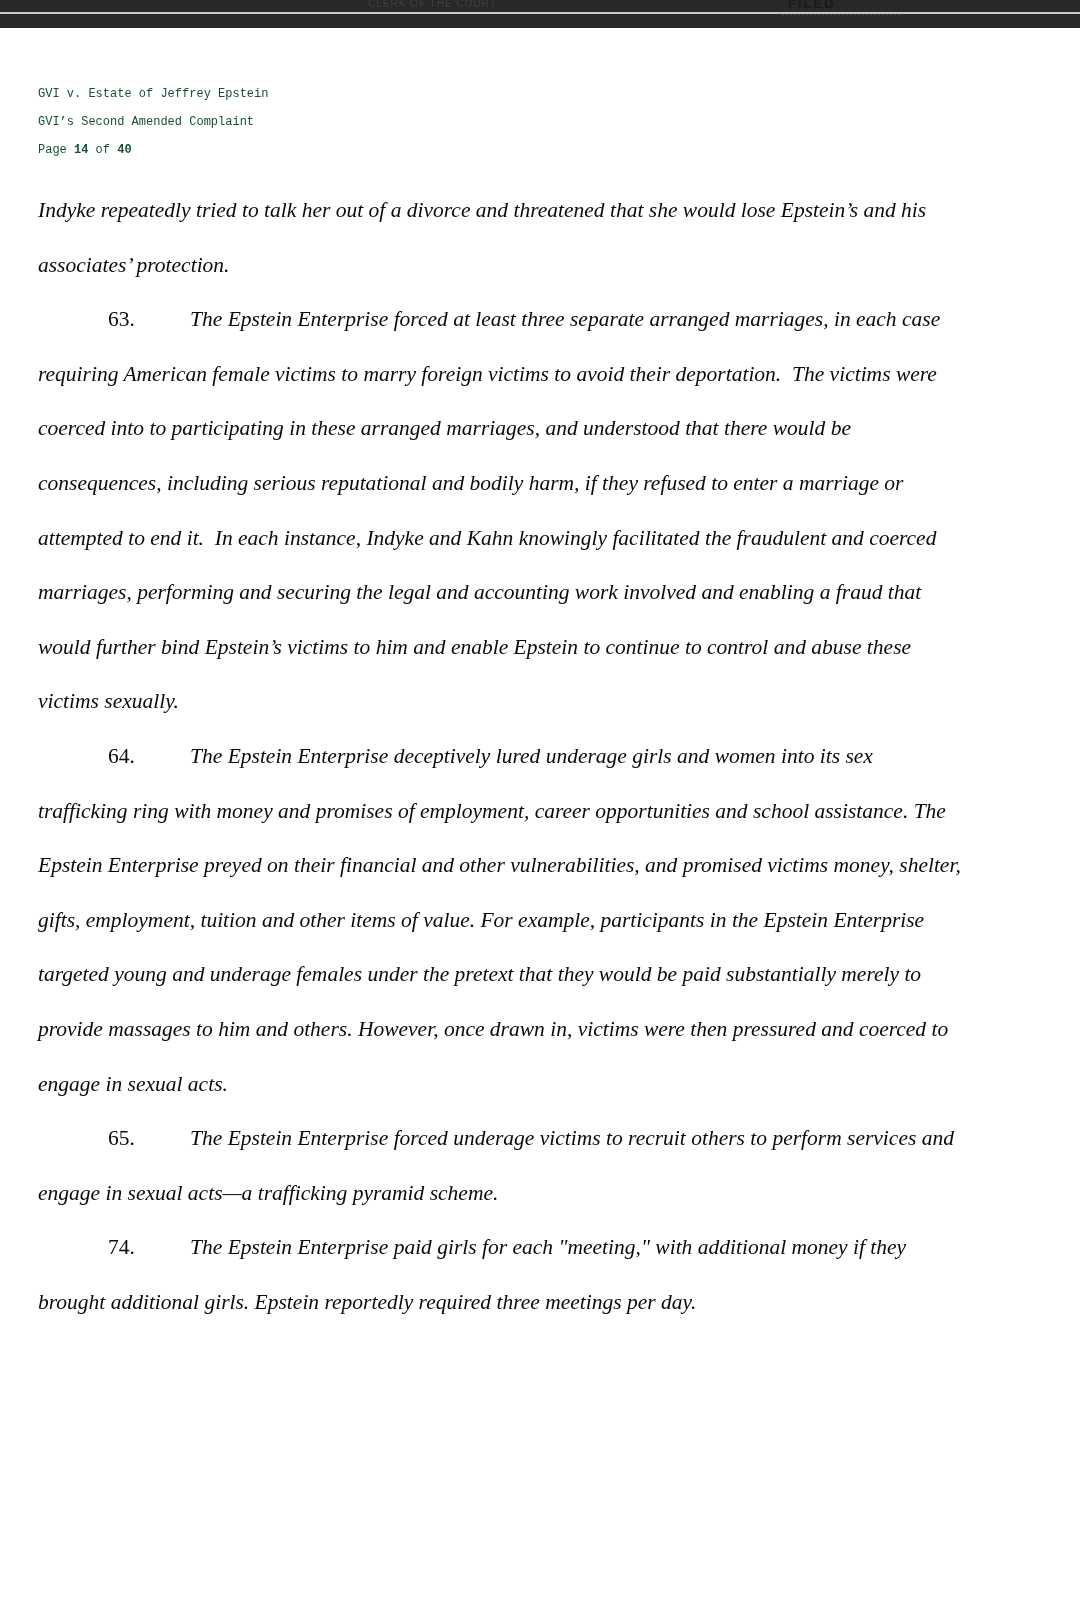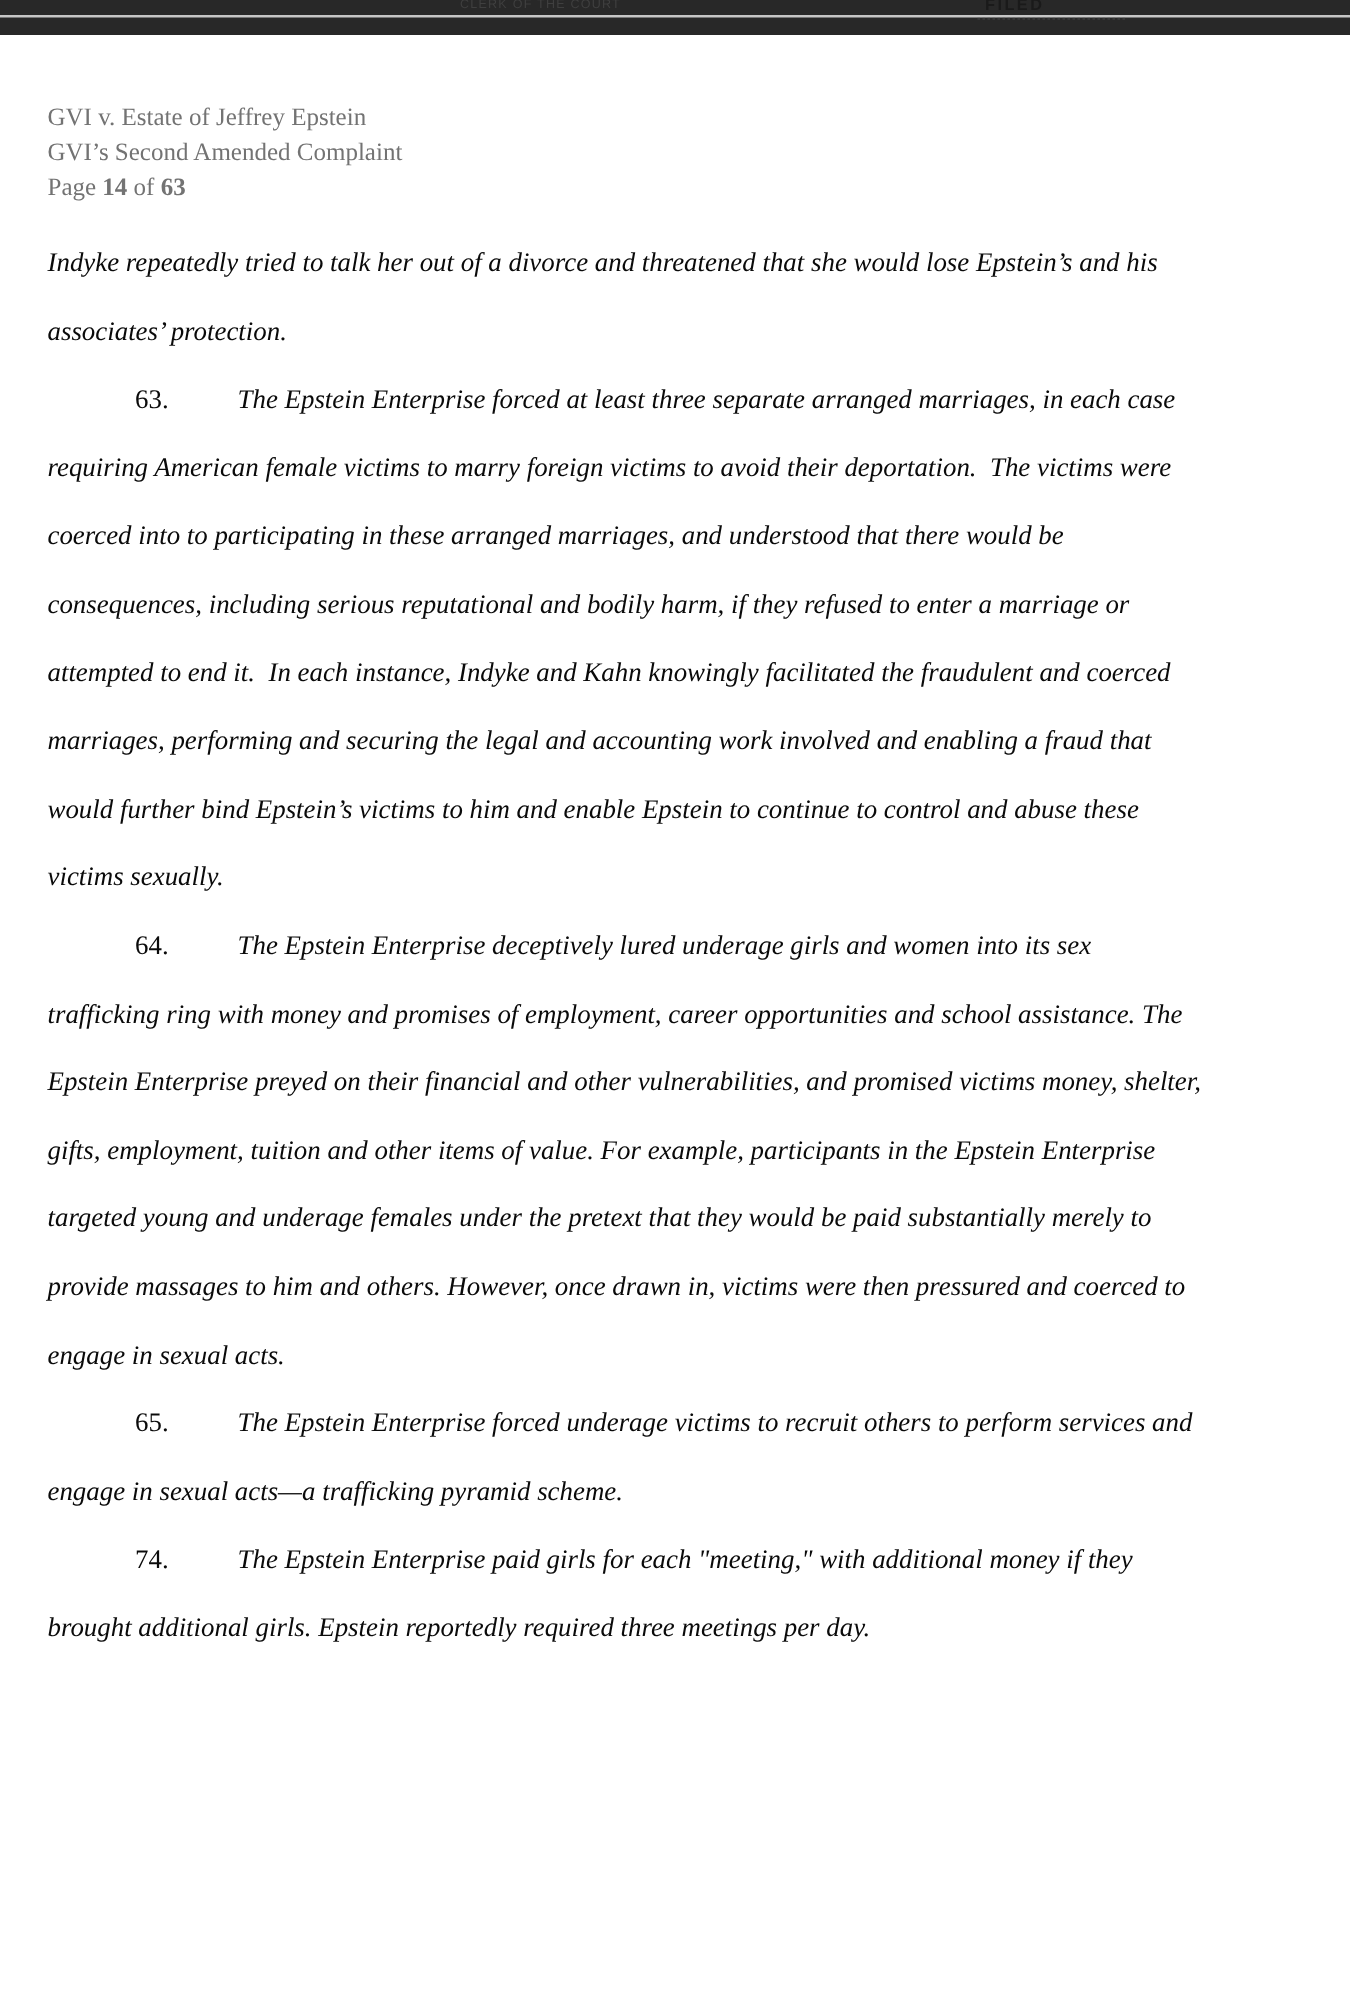--- a/index.html
+++ b/index.html
@@ -59,23 +59,24 @@
   }
   .page {
     position: absolute;
     left: 0; top: 14px;
     width: 1080px;
     padding: 66px 38px 0 38px;
     box-sizing: border-box;
     color: #0a0a0a;
   }
   .doc-header {
-    font-size: 20px;
+    font-size: 12px;
     line-height: 28px;
-    color: #737373;
+    color: #14532d;
+    font-family: Liberation Mono, monospace;
   }
   .doc-header .hline { display: block; }
   .doc-header b { font-weight: bold; }
   .doc-body {
     margin-top: 19px;
     width: 928px;
     font-size: 21.5px;
     line-height: 54.6px;
     color: #0a0a0a;
   }
@@ -105,21 +106,21 @@
     <span class="remnant-right">FILED</span>
   </div>
   <div class="page-top-line"></div>
   <div class="stamp-smudge"></div>
 
   <div class="page">
 
     <div class="doc-header">
       <span class="hline">GVI v. Estate of Jeffrey Epstein</span>
       <span class="hline">GVI’s Second Amended Complaint</span>
-      <span class="hline"><span>Page </span><b>14</b><span> of </span><b>63</b></span>
+      <span class="hline"><span>Page </span><b>14</b><span> of </span><b>40</b></span>
     </div>
 
     <div class="doc-body">
 
       <p class="para"><span class="ptext">Indyke repeatedly tried to talk her out of a divorce and threatened that she would lose Epstein’s and his associates’ protection.</span></p>
 
       <p class="para indent"><span class="pnum">63.</span><span class="ptext">The Epstein Enterprise forced at least three separate arranged marriages, in each case requiring American female victims to marry foreign victims to avoid their deportation.  The victims were coerced into to participating in these arranged marriages, and understood that there would be consequences, including serious reputational and bodily harm, if they refused to enter a marriage or attempted to end it.  In each instance, Indyke and Kahn knowingly facilitated the fraudulent and coerced marriages, performing and securing the legal and accounting work involved and enabling a fraud that would further bind Epstein’s victims to him and enable Epstein to continue to control and abuse these victims sexually.</span></p>
 
       <p class="para indent"><span class="pnum">64.</span><span class="ptext">The Epstein Enterprise deceptively lured underage girls and women into its sex trafficking ring with money and promises of employment, career opportunities and school assistance. The Epstein Enterprise preyed on their financial and other vulnerabilities, and promised victims money, shelter, gifts, employment, tuition and other items of value. For example, participants in the Epstein Enterprise targeted young and underage females under the pretext that they would be paid substantially merely to provide massages to him and others. However, once drawn in, victims were then pressured and coerced to engage in sexual acts.</span></p>
 

